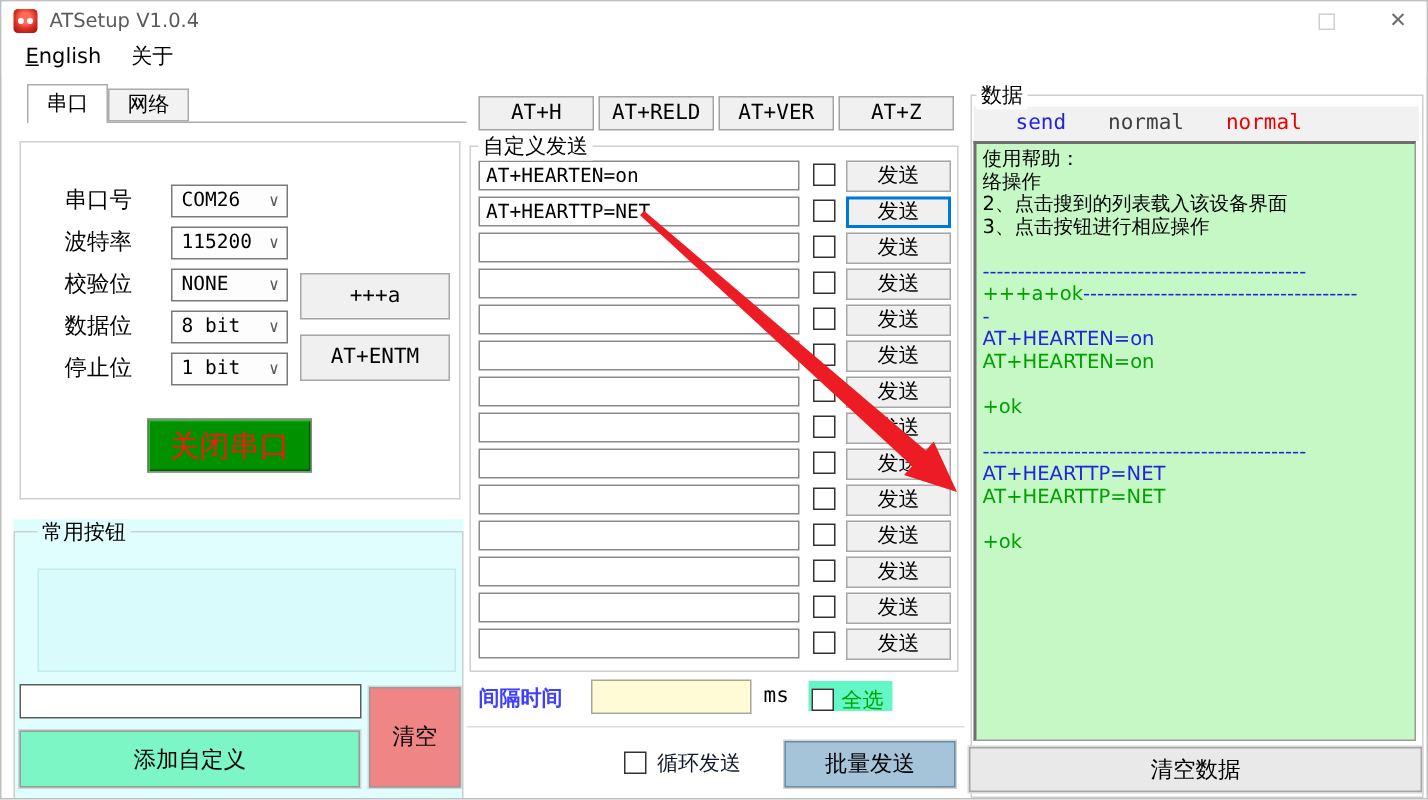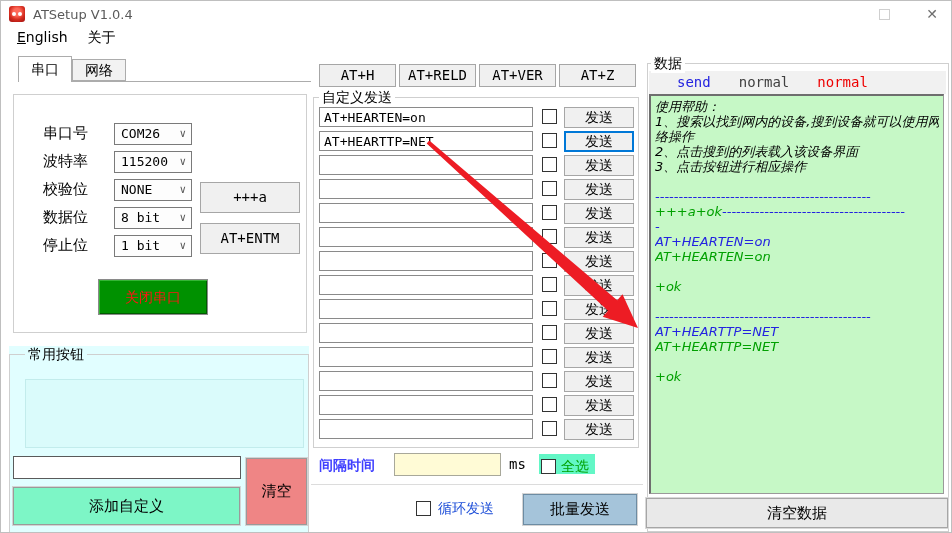--- a/index.html
+++ b/index.html
@@ -34,21 +34,21 @@
   .s-row { position:absolute; left:0; height:22px; }
   .s-label { position:absolute; left:42px; top:1px; font-size:15px; }
   .combo { position:absolute; left:113px; top:0; width:78px; height:22px; border:1px solid #7a7a7a;
     background:#fdfdfd; font-family:"DejaVu Sans Mono", monospace; font-size:13px; line-height:20px; padding-left:6px; }
   .combo .chev { position:absolute; right:5px; top:0px; color:#5a5a5a; font-size:11px; }
   .btn { border:1px solid #a6a6a6; background:#f0f0f0; text-align:center; position:absolute; }
   .mono { font-family:"DejaVu Sans Mono", monospace; }
   .btn-plus { left:199px; top:181px; width:100px; height:31px; font-size:14px; line-height:29px; }
   .btn-entm { left:199px; top:222px; width:100px; height:31px; font-size:14px; line-height:29px; }
   .btn-closeport { left:97px; top:278px; width:110px; height:36px; background:#009100; color:#ff1414;
-    font-size:14px; line-height:34px; border:1px solid #8a8a8a; box-shadow: inset 1px 1px 0 #35b535, inset -1px -1px 0 #005c00; }
+    font-size:20px; line-height:34px; border:1px solid #8a8a8a; box-shadow: inset 1px 1px 0 #35b535, inset -1px -1px 0 #005c00; }
   
   .common-panel { position:absolute; left:8px; top:345px; width:300px; height:187px; background:#e1feff; }
   .common-border { position:absolute; left:0; top:8px; width:300px; height:179px; border:1px solid #cfcfcf; }
   .common-label { position:absolute; left:16px; top:0; font-size:14px; background:#e1feff; padding:0 3px; z-index:2; }
   .common-inner { position:absolute; left:16px; top:33px; width:279px; height:69px; background:#dafbfb; border:1px solid #c2ecec; }
   .common-input { position:absolute; left:4px; top:110px; width:228px; height:23px; background:#fff; border:1px solid #5a5a5a; font-size:13px; padding:0 4px; }
   .btn-add { left:4px; top:141px; width:227px; height:38px; background:#7df6c6; border:1px solid #9a9a9a; box-shadow:0 0 0 1px #d4d4d4; font-size:15px; line-height:36px; }
   .btn-clear { left:237px; top:112px; width:61px; height:67px; background:#ef8585; border:1px solid #9a9a9a; box-shadow:0 0 0 1px #d4d4d4; font-size:15px; line-height:64px; }
   
   .quick-btn { top:63px; width:77px; height:23px; font-size:14px; line-height:21px; }
@@ -63,32 +63,32 @@
     font-size:14px; line-height:19px; text-align:center; }
   .send-btn.focused { border:2px solid #0078d7; line-height:17px; }
   .interval-label { position:absolute; left:318px; top:456px; font-size:14px; font-weight:bold; color:#3f3fff; }
   .interval-input { position:absolute; left:393px; top:452px; width:107px; height:23px; background:#fffbd6; border:1px solid #a8a89a; }
   .ms-label { position:absolute; left:508px; top:455px; font-size:14px; }
   .selall-wrap { position:absolute; left:538px; top:453px; height:20px; background:#63f7c6; padding:2px 6px 2px 2px; }
   .selall-check { display:inline-block; vertical-align:middle; width:15px; height:15px; border:1px solid #333; background:#fff; }
   .selall-label { display:inline-block; vertical-align:middle; margin-left:5px; font-size:14px; color:#00a000; }
   .mid-sep { position:absolute; left:310px; top:483px; width:332px; height:1px; background:#dcdcdc; }
   .loop-check { position:absolute; left:415px; top:500px; width:15px; height:15px; border:1px solid #333; background:#fff; }
-  .loop-label { position:absolute; left:437px; top:499px; font-size:14px; color:#1d4ed8; }
+  .loop-label { position:absolute; left:437px; top:499px; font-size:14px; color:#0f172a; }
   .btn-batch { left:522px; top:493px; width:114px; height:31px; background:#a5c4da; border:1px solid #6d8ca3; box-shadow:0 0 0 1px #d4d4d4; font-size:15px; line-height:29px; }
   
   .data-group { left:646px; top:62px; width:302px; height:469px; }
   .data-label { left:650px; top:54px; }
   .legend { position:absolute; left:648px; top:70px; width:297px; height:23px; background:#f1f1f1;
     font-family:"DejaVu Sans Mono", monospace; font-size:14px; line-height:23px; }
   .legend span { margin-left:28px; }
   .log { position:absolute; left:648px; top:93px; width:295px; height:400px; background:#c6f8c6;
     border-top:2px solid #6e6e6e; border-left:2px solid #6e6e6e; border-right:1px solid #9a9a9a; border-bottom:1px solid #9a9a9a;
     padding:3px 4px; font-size:13px; overflow:hidden; }
-  .log-line { height:15px; line-height:15px; white-space:nowrap; overflow:hidden;font-style:italic; }
+  .log-line { height:15px; line-height:15px; white-space:nowrap; overflow:hidden; }
   .c-k { color:#000; } .c-b { color:#2323e0; } .c-g { color:#00a000; }
   .btn-cleardata { left:645px; top:497px; width:302px; height:30px; background:#e9e9e9; border:1px solid #a6a6a6; box-shadow:0 0 0 1px #d8d8d8; font-size:15px; line-height:28px; }
   
   .arrow-svg { position:absolute; left:0; top:0; width:952px; height:533px; pointer-events:none; z-index:50; }
 </style>
 </head>
 <body>
 
 <div class="titlebar">
   <div class="app-icon"></div>
@@ -231,21 +231,20 @@
 
 <div class="loop-check"></div>
 <div class="loop-label">循环发送</div>
 <div class="btn btn-batch">批量发送</div>
 
 <div class="groupbox data-group"></div>
 <div class="grouplabel data-label">数据</div>
 <div class="legend" id="legend"><span style="color: rgb(35, 35, 224);">send</span><span style="color: #404040;">normal</span><span style="color: rgb(238, 0, 0);">normal</span></div>
 <div class="log" id="log">
     <div class="log-line"><span class="c-k">使用帮助：</span></div>
-    <div class="log-line"><span class="c-k"> 1、搜索以找到网内的设备,搜到设备就可以使用网</span></div>
     <div class="log-line"><span class="c-k">络操作</span></div>
     <div class="log-line"><span class="c-k"> 2、点击搜到的列表载入该设备界面</span></div>
     <div class="log-line"><span class="c-k"> 3、点击按钮进行相应操作</span></div>
     <div class="log-line">&nbsp;</div>
     <div class="log-line"><span class="c-b">----------------------------------------------</span></div>
     <div class="log-line"><span class="c-g">+++a+ok</span><span class="c-b">---------------------------------------</span></div>
     <div class="log-line"><span class="c-b">-</span></div>
     <div class="log-line"><span class="c-b">AT+HEARTEN=on</span></div>
     <div class="log-line"><span class="c-g">AT+HEARTEN=on</span></div>
     <div class="log-line">&nbsp;</div>

